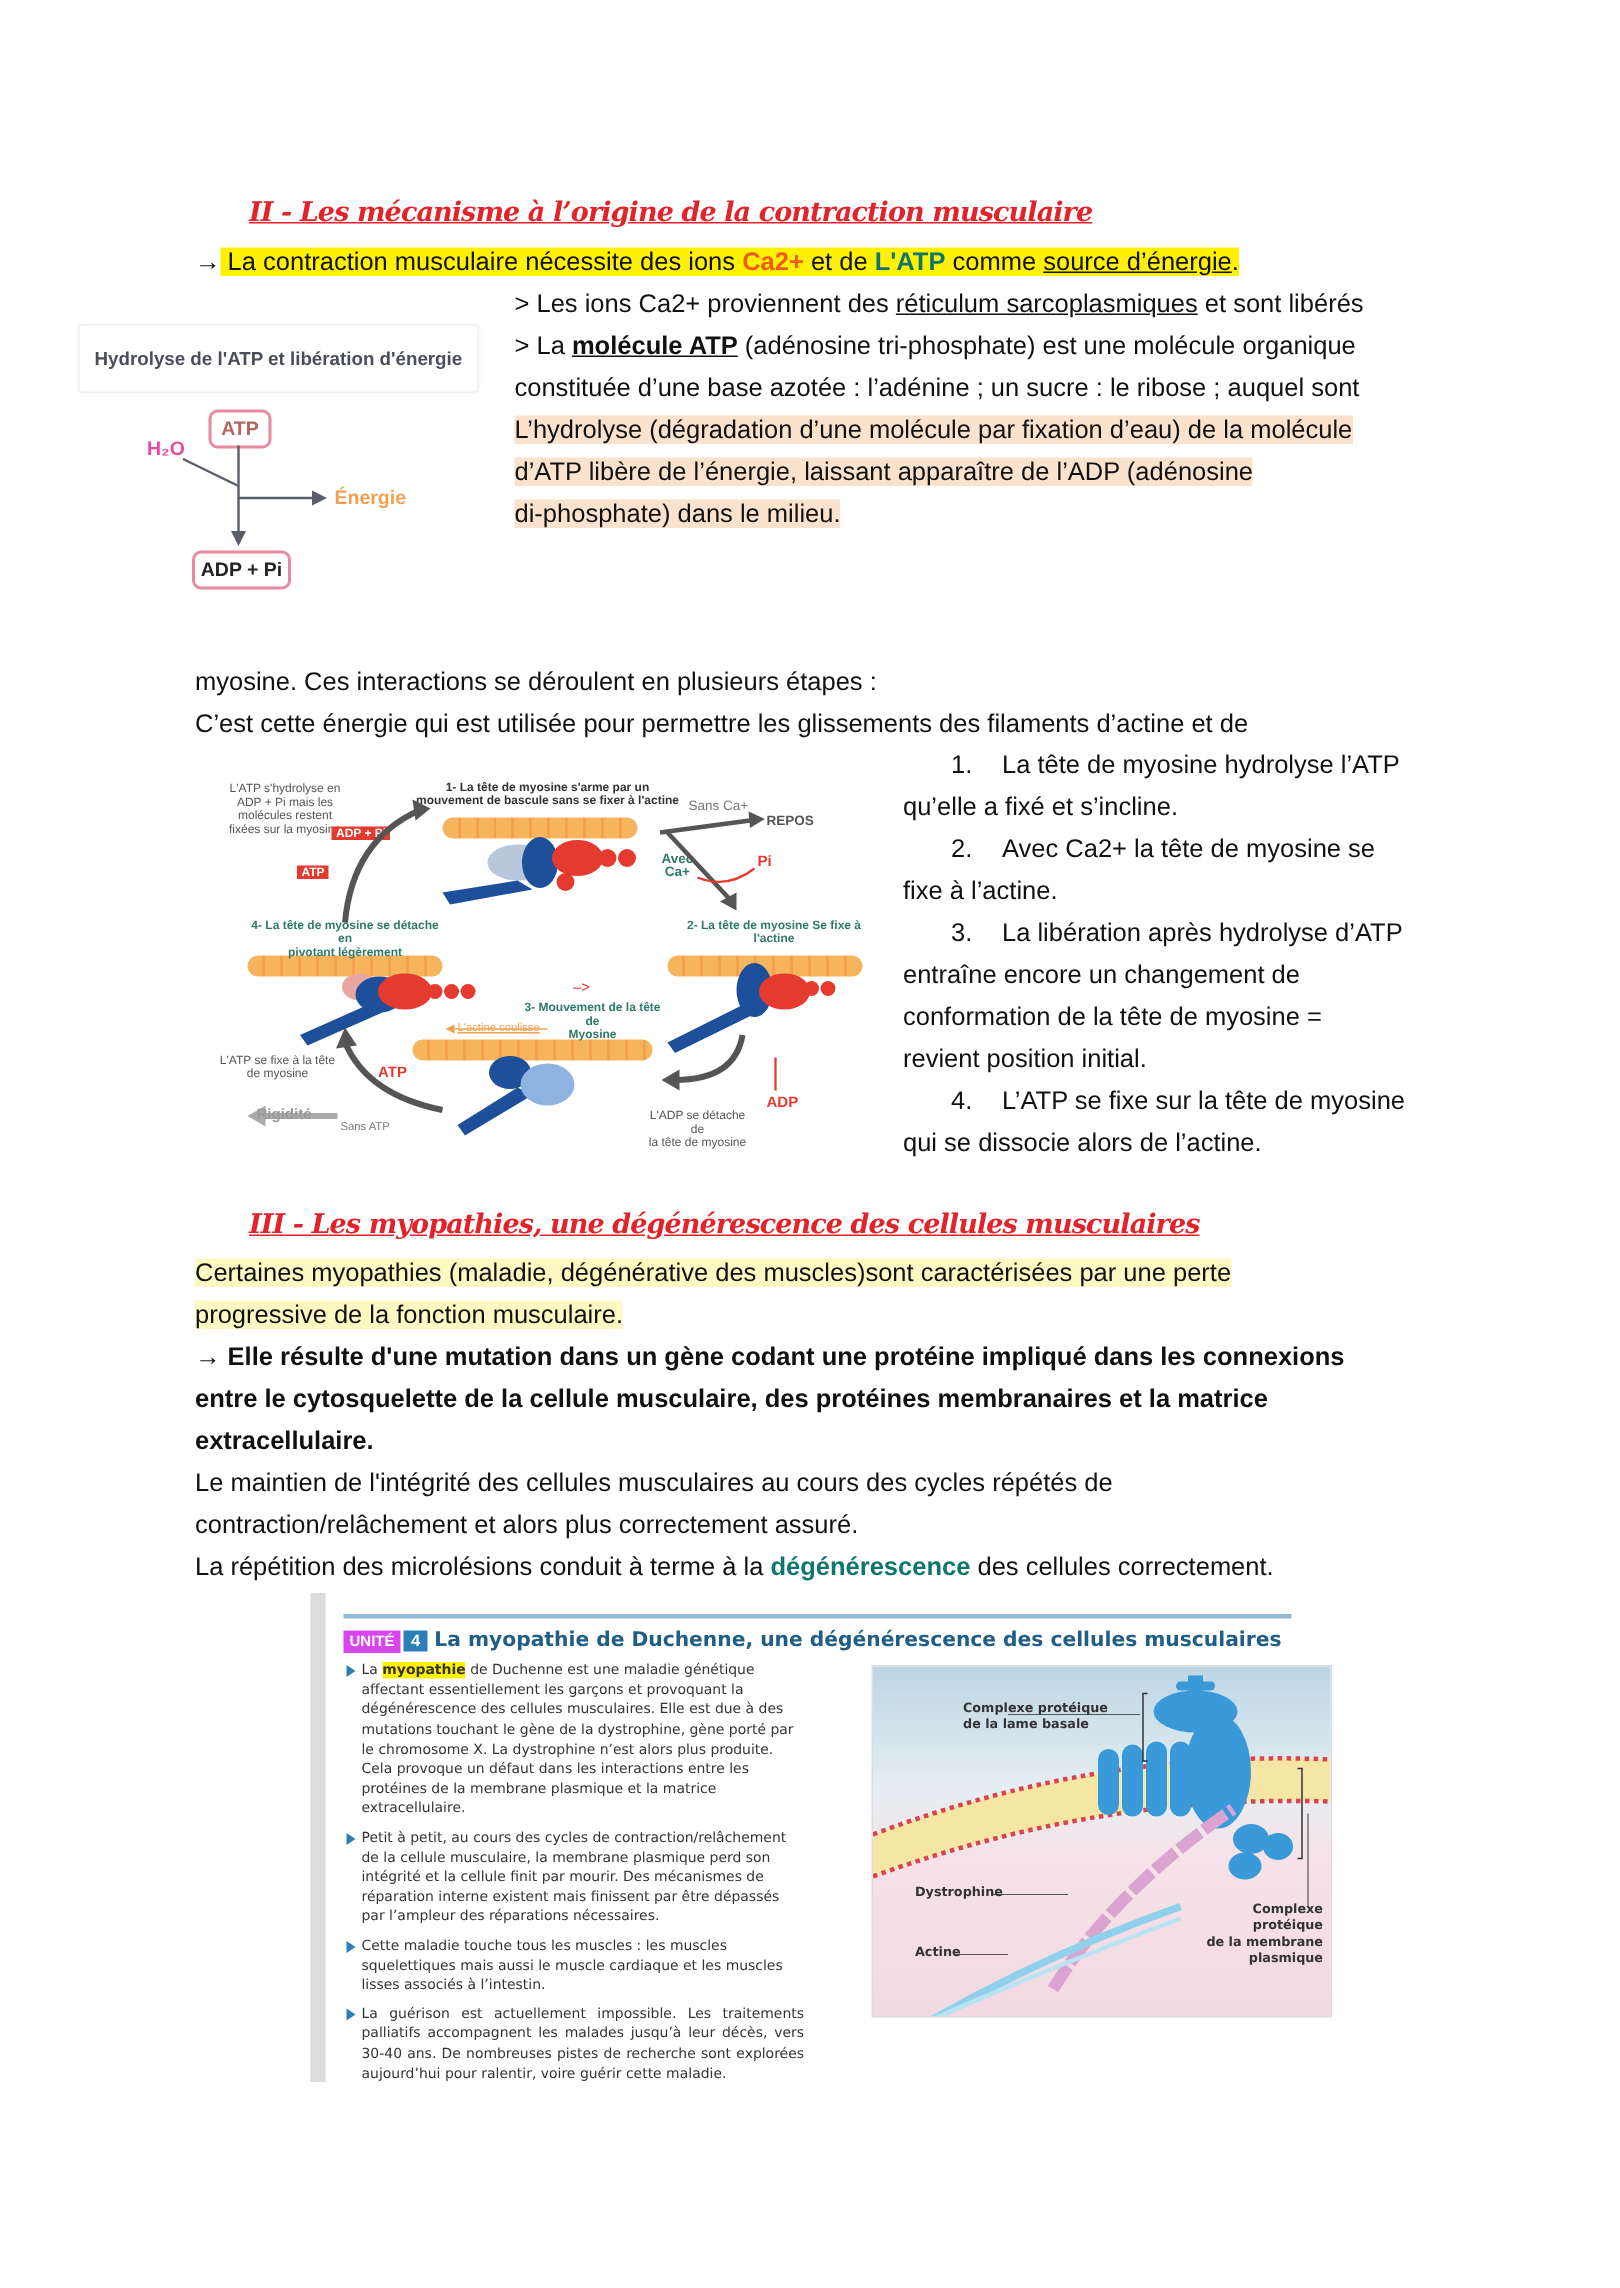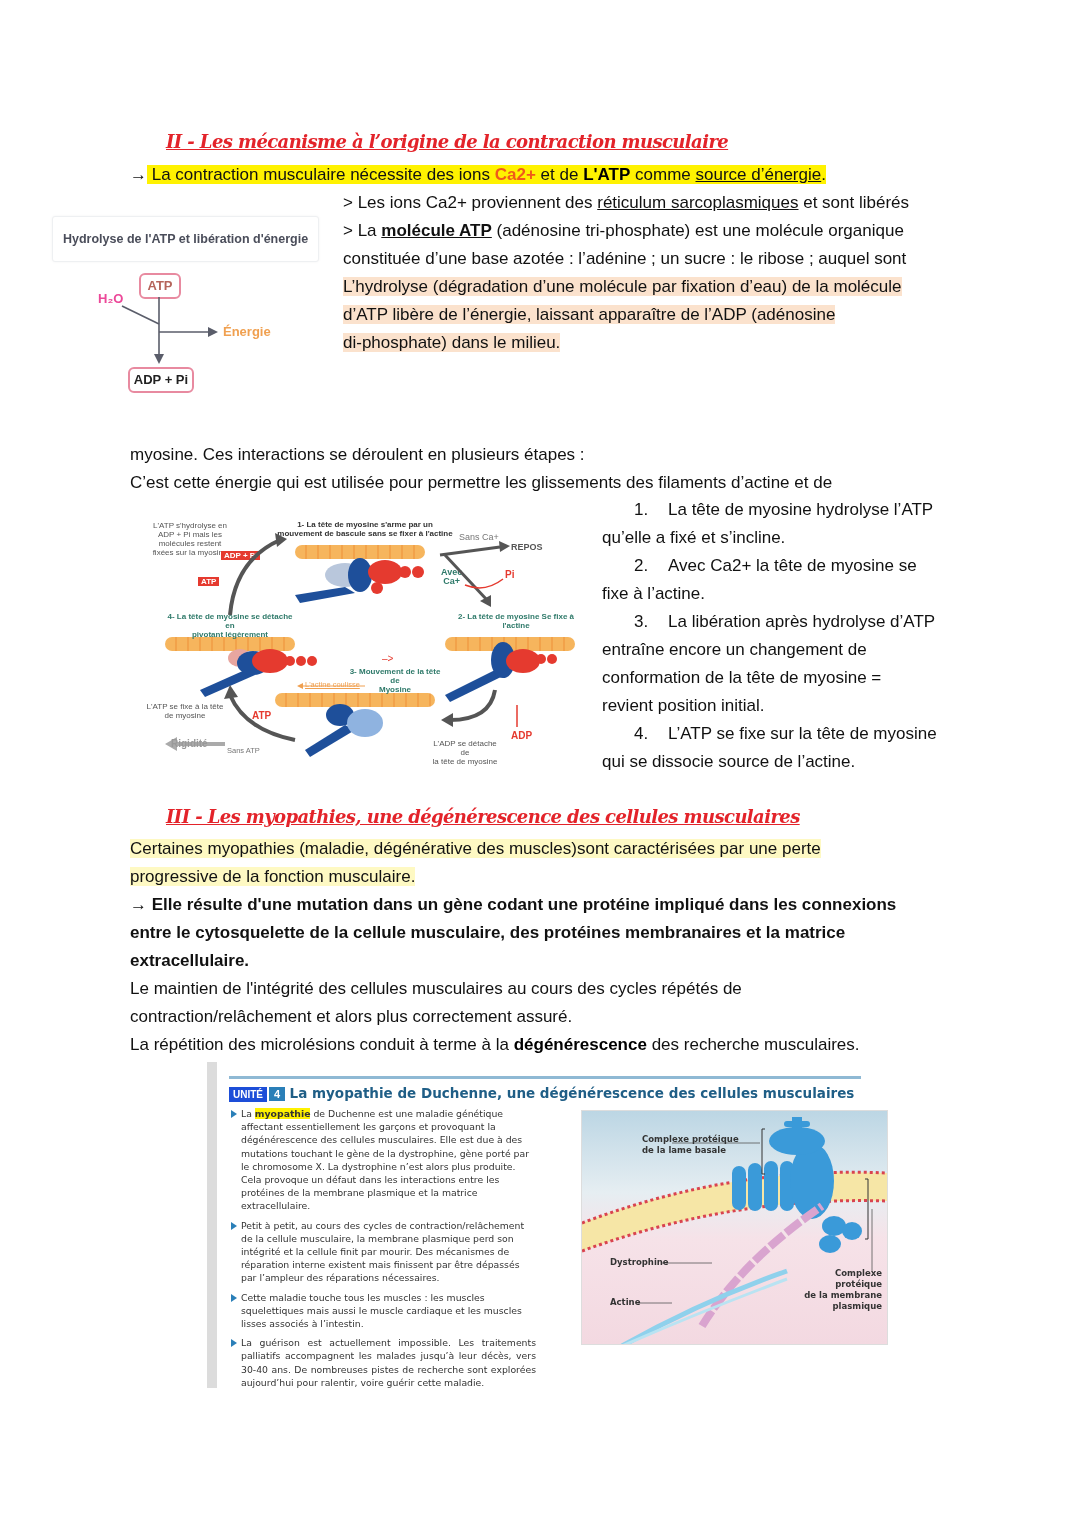--- a/index.html
+++ b/index.html
@@ -3,40 +3,40 @@
 <meta charset="utf-8">
 <style>
   html,body{margin:0;padding:0;background:#ffffff;}
   body{width:1080px;height:1525px;position:relative;overflow:hidden;font-family:"Liberation Sans",sans-serif;color:#111;}
   .abs{position:absolute;}
   .txt{font-size:17px;line-height:28px;white-space:nowrap;}
   .title{font-family:"DejaVu Serif",serif;font-style:italic;font-weight:bold;color:#e3232a;text-decoration:underline;font-size:18px;letter-spacing:-0.6px;margin-left:36px;}
   .hl-yellow{background:#fff200;}
   .hl-peach{background:#fbe2cd;}
   .hl-orange{background:#fef9c3;}
-  .red-bold{color:#000000;font-weight:bold;}
+  .red-bold{color:#0f766e;font-weight:bold;}
   .u{text-decoration:underline;}
   .b{font-weight:bold;}
   
   .fig-title{border:1px solid #eef0f2;background:#fff;box-shadow:0 0 3px rgba(0,0,0,0.05);font-size:12.5px;font-weight:bold;color:#4a4d5a;padding:0 10px;height:44px;line-height:44px;border-radius:3px;}
   .pill{border:2px solid #e88aa0;border-radius:6px;background:#fff;font-weight:bold;font-size:13px;text-align:center;}
   
   .cyc{font-size:8px;color:#555;text-align:center;line-height:9px;}
   .cyc-g{font-size:8px;font-weight:bold;color:#2f7a6a;text-align:center;line-height:9px;}
   .actin{height:14px;border-radius:7px;background:repeating-linear-gradient(90deg,#f6b55d 0 10px,#f2a24a 10px 12px);}
   .redtag{background:#e53a2f;color:#fff;font-size:8px;font-weight:bold;padding:0 3px;}
   
   .steps{font-size:17px;line-height:28px;}
   
   .book{background:#fff;border-left:10px solid #dcdcdc;}
   .book-body{font-family:"DejaVu Sans",sans-serif;font-size:9.3px;line-height:13.2px;color:#333;white-space:normal;}
   .book-li{position:relative;padding-left:10px;margin-bottom:6px;}
   .book-li::before{content:"";position:absolute;left:0;top:3px;border-left:6px solid #2a7fb8;border-top:4px solid transparent;border-bottom:4px solid transparent;}
   .book-title{font-family:"DejaVu Sans",sans-serif;font-weight:bold;font-size:13.5px;color:#1f5e86;}
-  .unite{display:inline-block;background:#1d4ed8;color:#fff;font-size:10px;font-weight:bold;padding:2px 4px;}
+  .unite{display:inline-block;background:#d946ef;color:#fff;font-size:10px;font-weight:bold;padding:2px 4px;}
   .unite-num{display:inline-block;background:#2a7fb8;color:#fff;font-size:11px;font-weight:bold;padding:1px 5px;margin-left:2px;}
   .mem-lbl{font-family:"DejaVu Sans",sans-serif;font-size:8.5px;font-weight:bold;color:#333;line-height:11px;}
 </style>
 </head>
 <body>
 
 <div class="abs title" style="left:130px;top:131px;">II - Les mécanisme à l’origine de la contraction musculaire</div>
 
 <div class="abs txt" style="left:130px;top:161px;">
   <span>→</span><span class="hl-yellow"><span> La contraction musculaire nécessite des ions </span><span class="red-bold" style="color:#f05a1a">Ca2+</span><span> et de </span><span class="red-bold">L'ATP</span><span> comme </span><span class="u">source d’énergie</span><span>.</span></span>
@@ -182,34 +182,34 @@
 <div class="abs steps" style="left:602px;top:496px;width:360px;">
   <div><span style="display:inline-block;width:34px;margin-left:32px;">1.</span><span>La tête de myosine hydrolyse l’ATP</span></div>
   <div>qu’elle a fixé et s’incline.</div>
   <div><span style="display:inline-block;width:34px;margin-left:32px;">2.</span><span>Avec Ca2+ la tête de myosine se</span></div>
   <div>fixe à l’actine.</div>
   <div><span style="display:inline-block;width:34px;margin-left:32px;">3.</span><span>La libération après hydrolyse d’ATP</span></div>
   <div>entraîne encore un changement de</div>
   <div>conformation de la tête de myosine =</div>
   <div>revient position initial.</div>
   <div><span style="display:inline-block;width:34px;margin-left:32px;">4.</span><span>L’ATP se fixe sur la tête de myosine</span></div>
-  <div>qui se dissocie source de l’actine.</div>
+  <div>qui se dissocie alors de l’actine.</div>
 </div>
 
 <div class="abs title" style="left:130px;top:806px;">III - Les myopathies, une dégénérescence des cellules musculaires</div>
 
 <div class="abs txt" style="left:130px;top:835px;">
   <div><span class="hl-orange">Certaines  myopathies (maladie, dégénérative des muscles)sont caractérisées par une perte</span></div>
   <div><span class="hl-orange">progressive de la fonction musculaire.</span></div>
   <div class="b">→  Elle résulte d'une mutation dans un gène codant une protéine impliqué dans les connexions</div>
   <div class="b">entre le cytosquelette  de la cellule musculaire, des protéines membranaires et la matrice</div>
   <div class="b">extracellulaire.</div>
   <div>Le maintien de l'intégrité des cellules musculaires au cours des cycles répétés de</div>
   <div>contraction/relâchement et alors plus correctement assuré.</div>
-  <div><span>La répétition des microlésions conduit à terme à la </span><span class="red-bold">dégénérescence</span><span> des recherche musculaires.</span></div>
+  <div><span>La répétition des microlésions conduit à terme à la </span><span class="red-bold">dégénérescence</span><span> des cellules correctement.</span></div>
 </div>
 
 <div class="abs book" style="left:207px;top:1062px;width:655px;height:326px;">
   <div class="abs" style="left:12px;top:14px;width:632px;height:3px;background:#8fb9d4;"></div>
   <div class="abs" style="left:12px;top:22px;white-space:nowrap;">
     <span class="unite">UNITÉ</span><span class="unite-num">4</span>
     <span class="book-title">La myopathie de Duchenne, une dégénérescence des cellules musculaires</span>
   </div>
   <div class="abs book-body" style="left:14px;top:45px;width:305px;">
     <div class="book-li"><span>La </span><span style="background:#fff200;font-weight:bold;">myopathie</span><span> de Duchenne est une maladie génétique affectant essentiellement les garçons et provoquant la dégénérescence des cellules musculaires. Elle est due à des mutations touchant le gène de la dystrophine, gène porté par le chromosome X. La dystrophine n’est alors plus produite. Cela provoque un défaut dans les interactions entre les protéines de la membrane plasmique et la matrice extracellulaire.</span></div>

